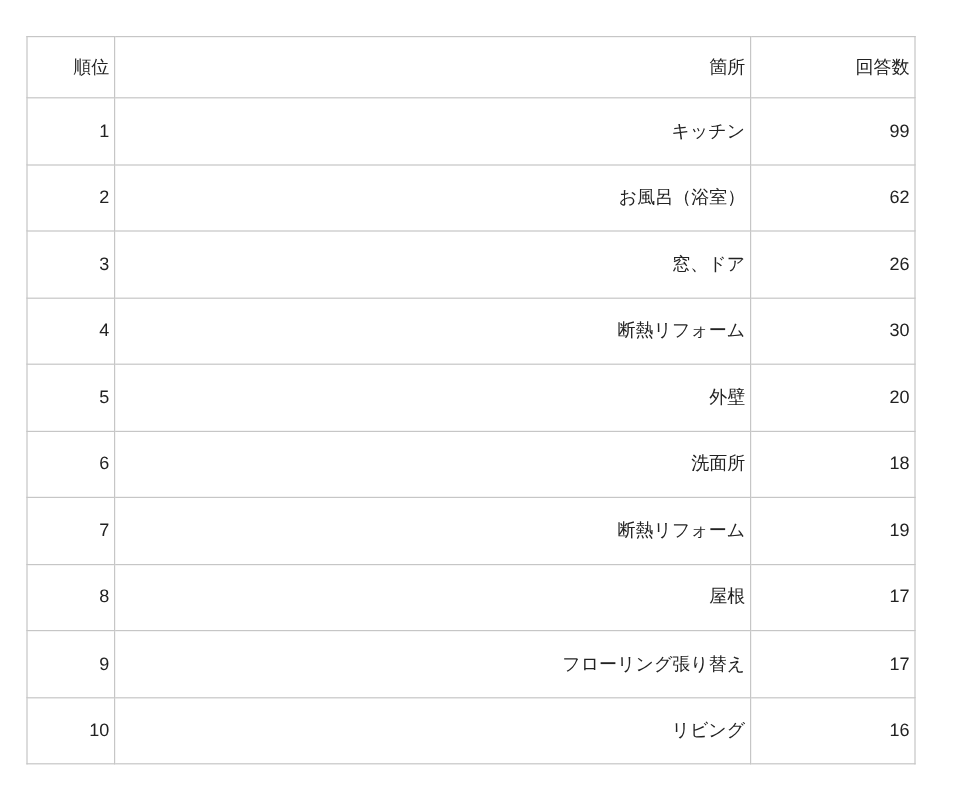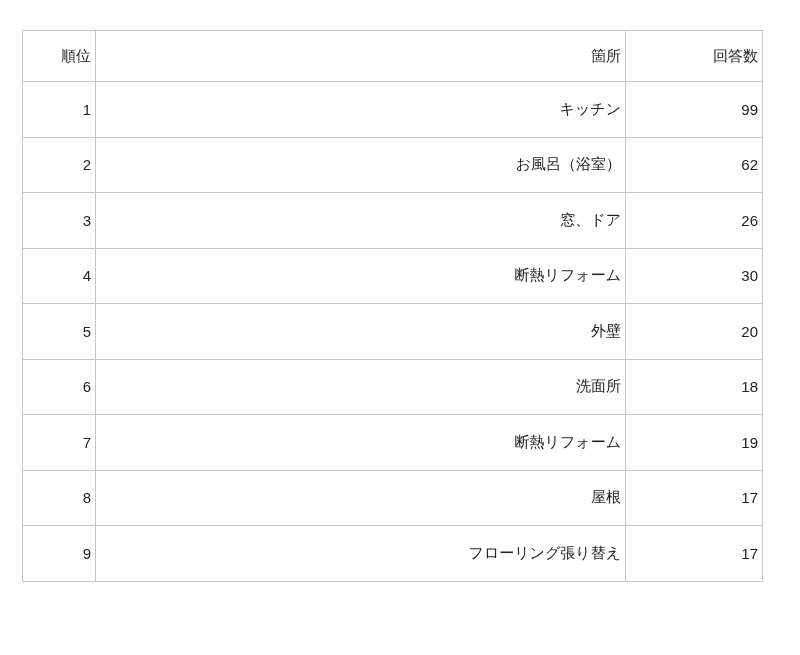--- a/index.html
+++ b/index.html
@@ -99,15 +99,20 @@
       <tr>
         <td>8</td>
         <td>屋根</td>
         <td>17</td>
       </tr>
       <tr>
         <td>9</td>
         <td>フローリング張り替え</td>
         <td>17</td>
       </tr>
+      <tr>
+        <td>10</td>
+        <td>リビング</td>
+        <td>16</td>
+      </tr>
     </tbody>
   </table>
 </div>
 
 </body></html>

